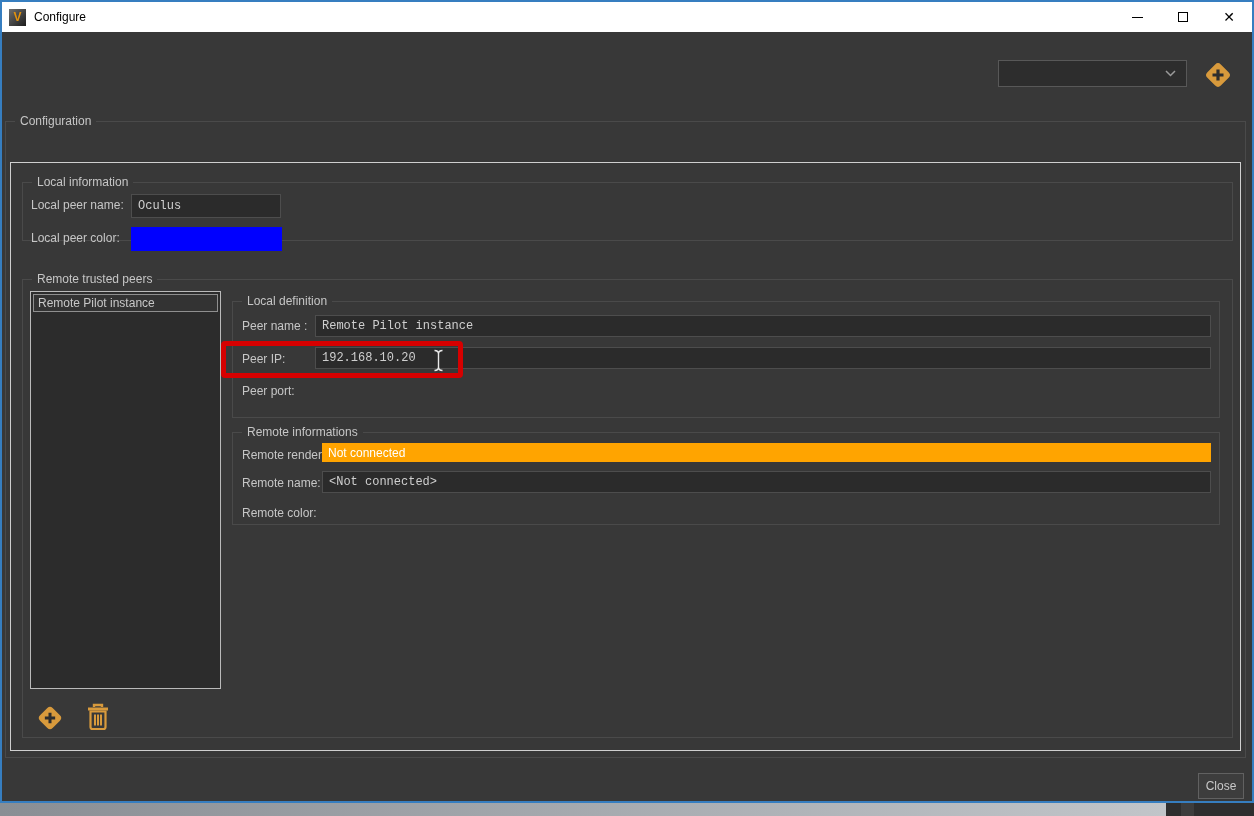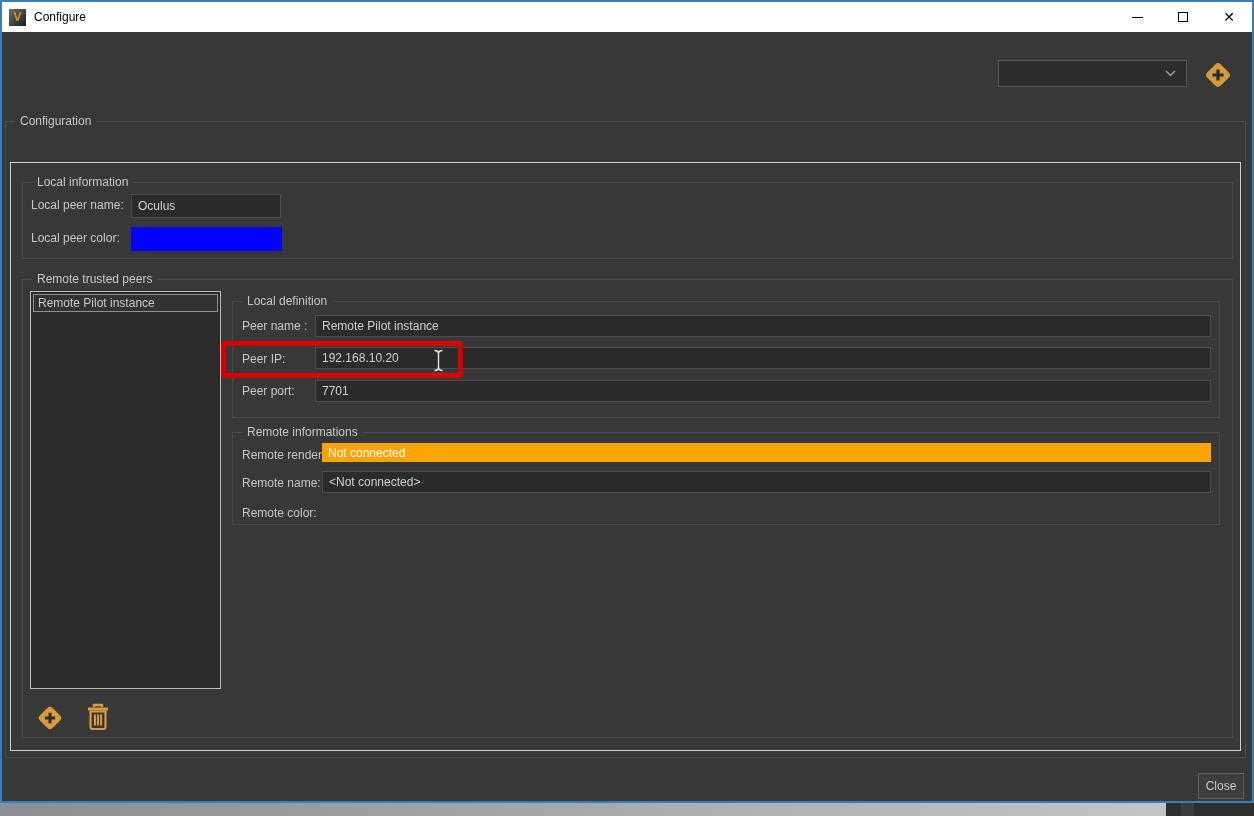--- a/index.html
+++ b/index.html
@@ -34,21 +34,21 @@
   .groupbox { position: absolute; border: 1px solid #4a4a4a; }
   .groupbox > .gb-label {
     position: absolute; top: -8px; left: 9px; padding: 0 5px;
     background: #383838; color: #c6c6c6; font-size: 12px; white-space: nowrap;
   }
   .lbl { position: absolute; color: #c6c6c6; font-size: 12px; white-space: nowrap; }
 
   
   .tb {
     position: absolute; background: #2b2b2b; border: 1px solid #4d4d4d;
-    color: #cfcfcf; font-size: 12px; font-family: Liberation Sans, sans-serif;
+    color: #cfcfcf; font-size: 12px; font-family: Liberation Mono, monospace;
     padding: 2px 6px; outline: none;
   }
   .combobox {
     position: absolute; background: #2d2d2d; border: 1px solid #585858;
     display: flex; align-items: center; justify-content: flex-end; padding-right: 10px;
   }
 
   
   .tabs { position: absolute; left: 12px; top: 102px; display: flex; gap: 4px; height: 28px; }
   .tab {
@@ -128,21 +128,21 @@
       </svg>
     </button>
 
     <div class="groupbox" style="left:3px; top:89px; width:1241px; height:637px;">
       <span class="gb-label">Configuration</span>
     </div>
 
 
     <div class="tab-panel"></div>
 
-    <div class="groupbox" style="left:20px; top:150px; width:1211px; height:77px; z-index:2;">
+    <div class="groupbox" style="left:20px; top:150px; width:1211px; height:59px; z-index:2;">
       <span class="gb-label">Local information</span>
     </div>
     <span class="lbl" style="left:29px; top:166px; z-index:2;">Local peer name:</span>
     <input class="tb" style="left: 129px; top: 162px; width: 150px; height: 24px; z-index: 2;" value="Oculus">
     <span class="lbl" style="left:29px; top:199px; z-index:2;">Local peer color:</span>
     <div class="swatch" style="left: 129px; top: 195px; width: 151px; height: 24px; z-index: 2; background: rgb(0, 0, 255);"></div>
 
     <div class="groupbox" style="left:20px; top:247px; width:1211px; height:459px; z-index:2;">
       <span class="gb-label">Remote trusted peers</span>
     </div>
@@ -167,21 +167,20 @@
     </button>
 
     <div class="groupbox" style="left:230px; top:269px; width:988px; height:117px; z-index:2;">
       <span class="gb-label">Local definition</span>
     </div>
     <span class="lbl" style="left:240px; top:287px; z-index:2;">Peer name :</span>
     <input class="tb" style="left: 313px; top: 283px; width: 896px; height: 22px; z-index: 2;" value="Remote Pilot instance">
     <span class="lbl" style="left:240px; top:320px; z-index:2;">Peer IP:</span>
     <input class="tb" style="left: 313px; top: 315px; width: 896px; height: 22px; z-index: 2;" value="192.168.10.20">
     <span class="lbl" style="left:240px; top:352px; z-index:2;">Peer port:</span>
-    <input class="tb" style="left: 313px; top: 348px; width: 896px; height: 22px; z-index: 2;" value="7701">
 
     <div class="red-annotation"></div>
 
     <div class="ibeam">
       <svg width="13" height="23" viewBox="0 0 13 23" fill="none">
         <path d="M2.5 1.5 c3 0 4 1 4 3.5 v13 c0 2.5 1 3.5 4 3.5 M10.5 1.5 c-3 0-4 1-4 3.5 v13 c0 2.5 -1 3.5 -4 3.5" stroke="#e9e9e9" stroke-width="1.4"></path>
       </svg>
     </div>
 
     <div class="groupbox" style="left:230px; top:400px; width:988px; height:93px; z-index:2;">

